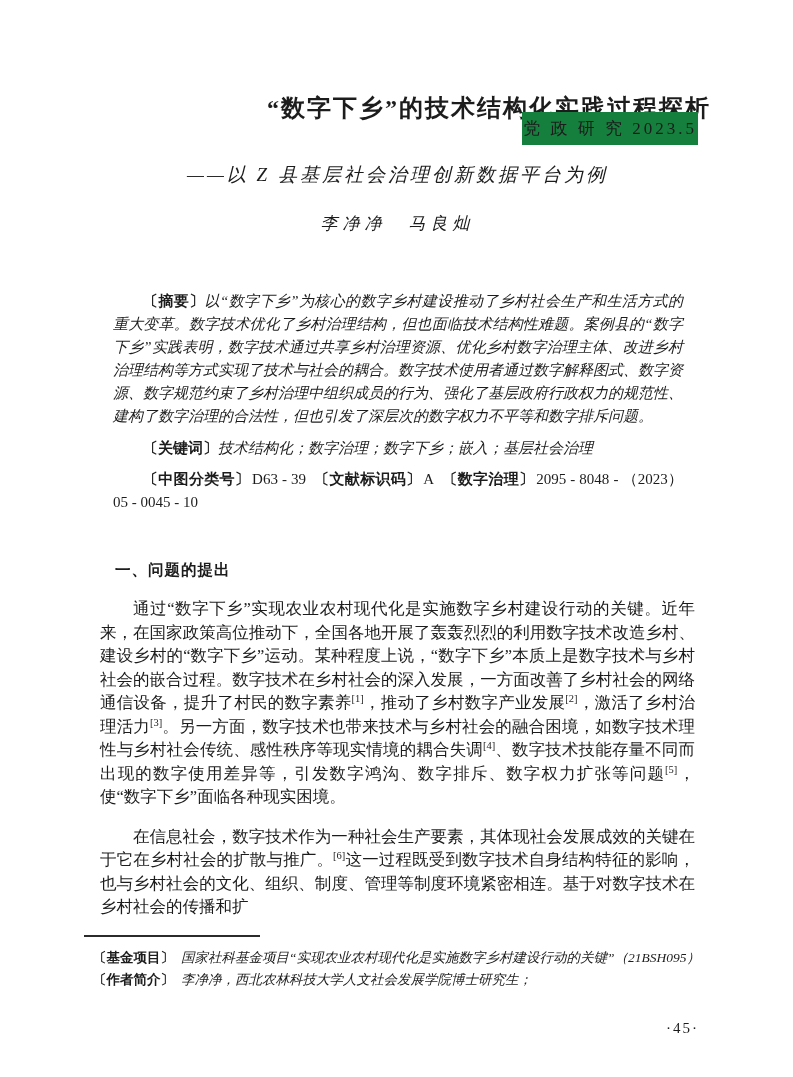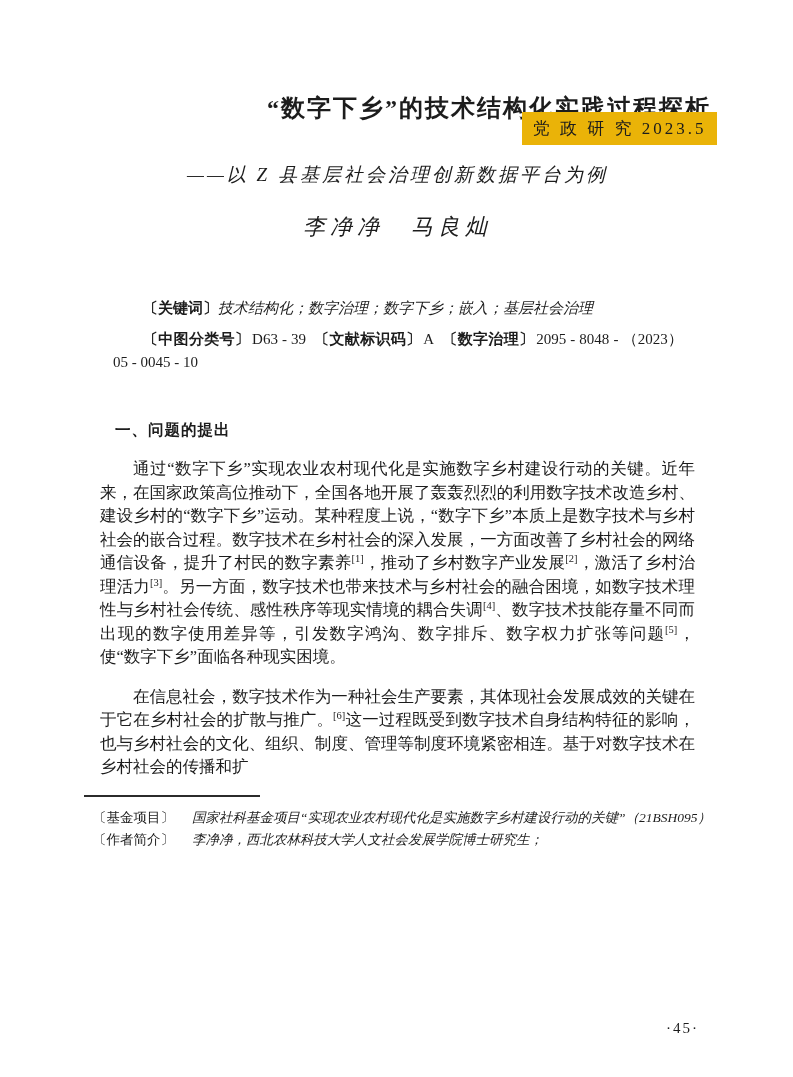--- a/index.html
+++ b/index.html
@@ -10,23 +10,23 @@
     background: #ffffff;
     color: #1c1c1c;
     font-family: "Liberation Serif", serif;
     overflow: hidden;
     margin: 0 auto;
   }
   .header-box {
     position: absolute;
     top: 112px;
     left: 522px;
-    width: 195px;
+    width: 176px;
     height: 33px;
-    background: #eab308;
+    background: #15803d;
     display: flex;
     align-items: center;
     justify-content: center;
     font-size: 17px;
     letter-spacing: 3px;
     white-space: nowrap;
   }
   .content { padding: 0 82px 0 84px; }
   .article-title {
     padding-top: 93px;
@@ -39,21 +39,21 @@
   .article-subtitle {
     margin-top: 38px;
     text-align: center;
     font-size: 19px;
     font-style: italic;
     letter-spacing: 3px;
   }
   .article-authors {
     margin-top: 24px;
     text-align: center;
-    font-size: 22px;
+    font-size: 17px;
     font-style: italic;
     letter-spacing: 5px;
   }
   .abstract-block {
     margin: 54px 28px 0 29px;
     font-size: 15px;
     line-height: 23px;
     text-align: justify;
   }
   .abstract-text {
@@ -104,24 +104,24 @@
     border-top: 2px solid #2b2b2b;
   }
   .footnotes {
     margin-left: 9px;
     font-size: 13.5px;
     line-height: 22.5px;
     text-align: justify;
   }
   .fn-row { display: flex; align-items: flex-start; }
   .fn-label {
-    font-weight: normal;
+    font-weight: bold;
     font-family: "Liberation Sans", sans-serif;
     white-space: nowrap;
-    margin-right: 18px;
+    margin-right: 7px;
     flex: 0 0 auto;
   }
   .fn-text { font-style: italic; }
   .fn-line { font-style: italic; }
   .page-number {
     position: absolute;
     right: 94px;
     bottom: 40px;
     font-size: 15px;
     letter-spacing: 2px;
@@ -139,20 +139,21 @@
 
   <div class="content">
 
     <div class="article-title">“数字下乡”的技术结构化实践过程探析</div>
 
     <div class="article-subtitle">——以 Z 县基层社会治理创新数据平台为例</div>
 
     <div class="article-authors">李净净　马良灿</div>
 
     <div class="abstract-block">
+      <p class="abstract-text"><span class="note-label">〔摘要〕</span><span>以“数字下乡”为核心的数字乡村建设推动了乡村社会生产和生活方式的重大变革。数字技术优化了乡村治理结构，但也面临技术结构性难题。案例县的“数字下乡”实践表明，数字技术通过共享乡村治理资源、优化乡村数字治理主体、改进乡村治理结构等方式实现了技术与社会的耦合。数字技术使用者通过数字解释图式、数字资源、数字规范约束了乡村治理中组织成员的行为、强化了基层政府行政权力的规范性、建构了数字治理的合法性，但也引发了深层次的数字权力不平等和数字排斥问题。</span></p>
 
       <p class="keywords-line"><span class="note-label">〔关键词〕</span><span>技术结构化；数字治理；数字下乡；嵌入；基层社会治理</span></p>
 
       <p class="class-line"><span class="note-label">〔中图分类号〕</span><span class="class-value">D63 - 39</span><span class="note-label">〔文献标识码〕</span><span class="class-value">A</span><span class="note-label">〔数字治理〕</span><span class="class-value">2095 - 8048 - （2023）05 - 0045 - 10</span></p>
     </div>
 
     <div class="section-heading">一、问题的提出</div>
 
     <div class="body-text">
       <p><span>通过“数字下乡”实现农业农村现代化是实施数字乡村建设行动的关键。近年来，在国家政策高位推动下，全国各地开展了轰轰烈烈的利用数字技术改造乡村、建设乡村的“数字下乡”运动。某种程度上说，“数字下乡”本质上是数字技术与乡村社会的嵌合过程。数字技术在乡村社会的深入发展，一方面改善了乡村社会的网络通信设备，提升了村民的数字素养</span><sup>[1]</sup><span>，推动了乡村数字产业发展</span><sup>[2]</sup><span>，激活了乡村治理活力</span><sup>[3]</sup><span>。另一方面，数字技术也带来技术与乡村社会的融合困境，如数字技术理性与乡村社会传统、感性秩序等现实情境的耦合失调</span><sup>[4]</sup><span>、数字技术技能存量不同而出现的数字使用差异等，引发数字鸿沟、数字排斥、数字权力扩张等问题</span><sup>[5]</sup><span>，使“数字下乡”面临各种现实困境。</span></p>

